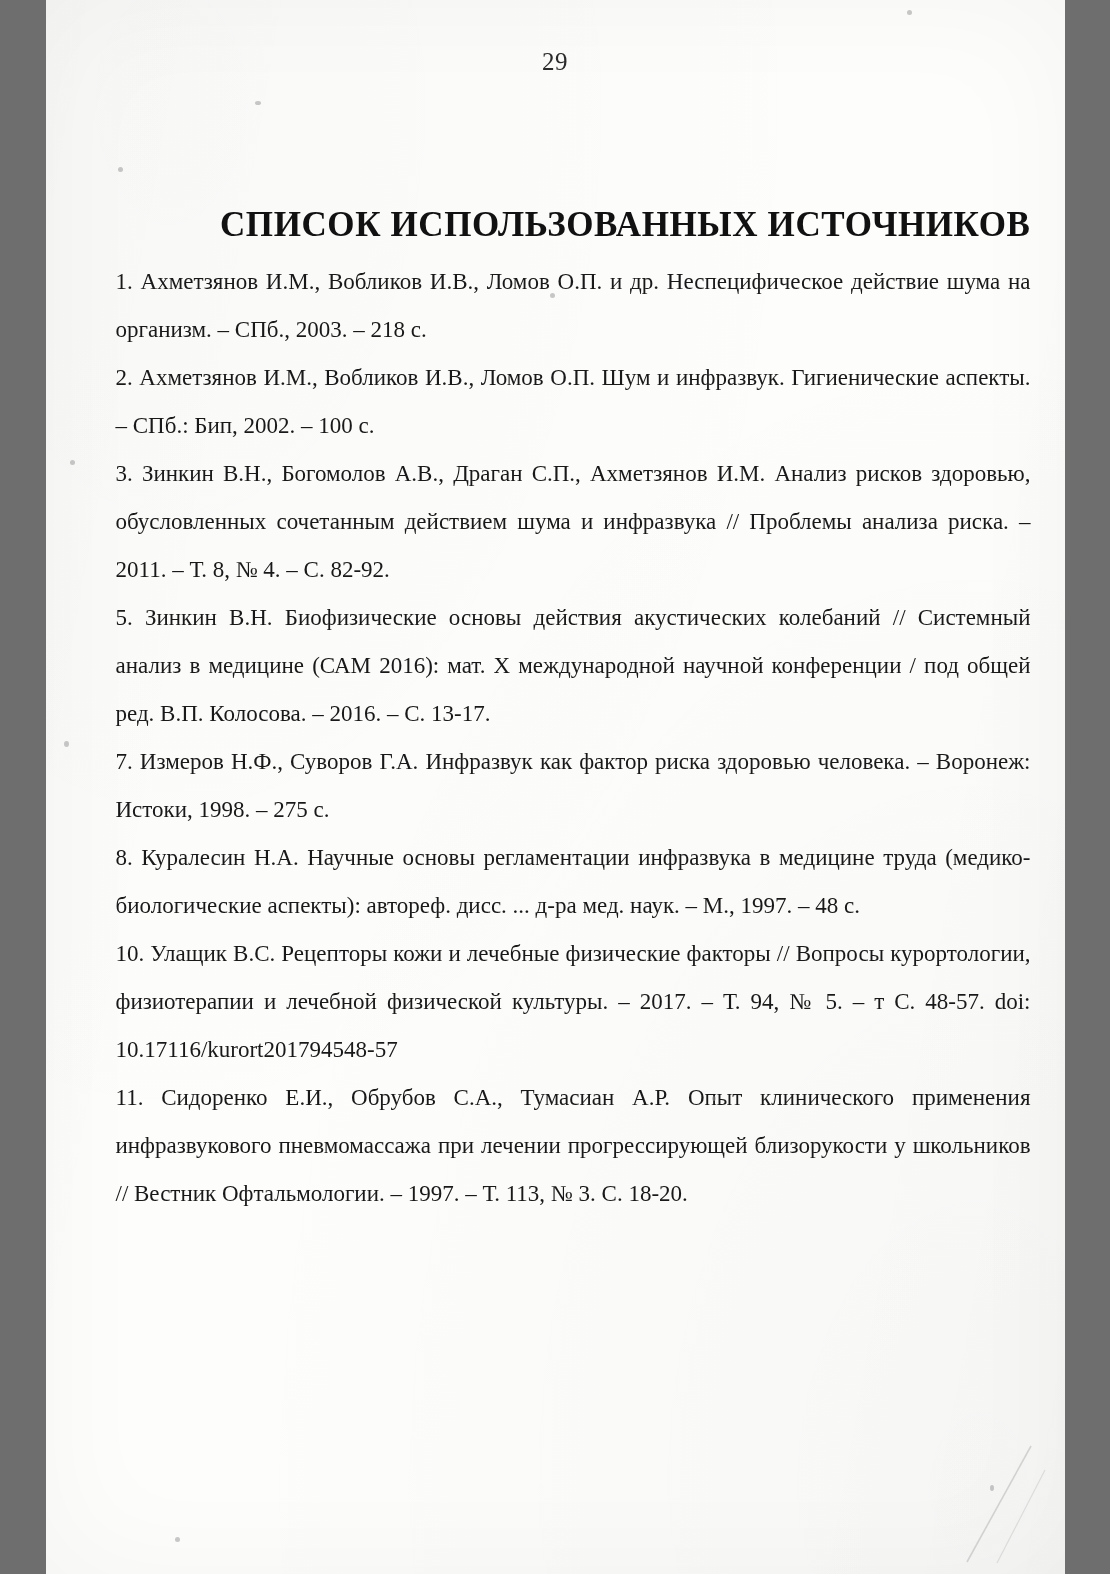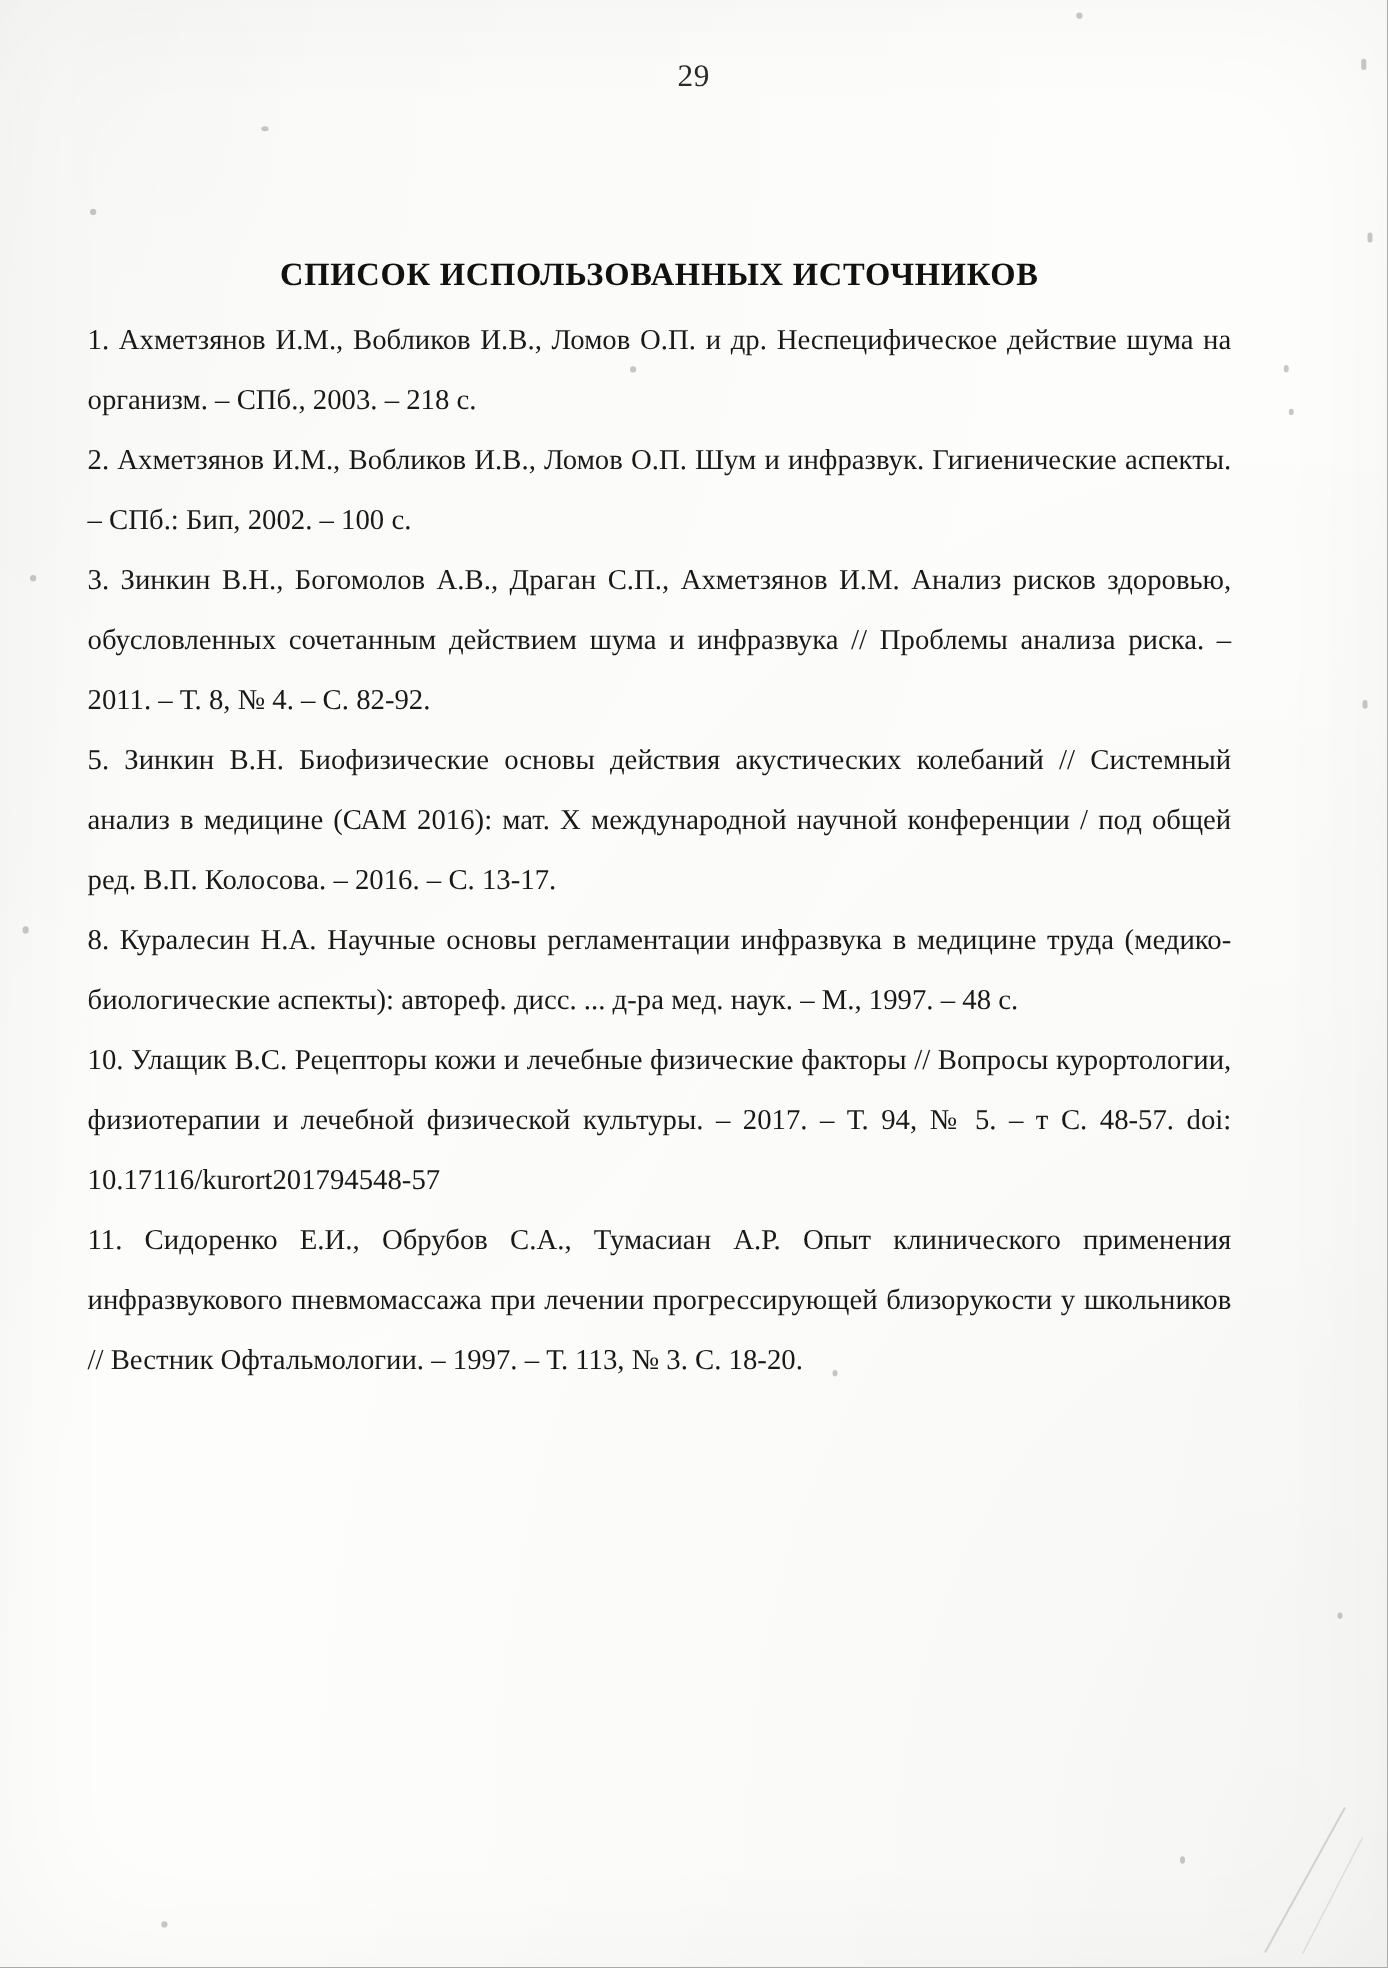--- a/index.html
+++ b/index.html
@@ -4,21 +4,21 @@
 <title>Список использованных источников — с. 29</title>
 <style>
   html, body {
     margin: 0;
     padding: 0;
     background: #6e6e6e;
   }
 
   .page {
     position: relative;
-    width: 1110px;
+    width: 1019px;
     height: 1574px;
     margin: 0 auto;
     background: #fdfdfc;
     overflow: hidden;
     font-family: "Liberation Serif", "DejaVu Serif", serif;
     color: #171717;
     
     box-shadow: inset 0 0 120px rgba(0,0,0,0.035);
   }
 
@@ -45,23 +45,23 @@
   }
 
   .content {
     position: absolute;
     left: 70px;
     top: 205px;
     width: 915px;
   }
 
   .doc-heading {
-    text-align: center;
+    text-align: right;
     font-weight: bold;
-    font-size: 26px;
+    font-size: 35px;
     letter-spacing: 0.6px;
     margin: 0 0 13px 0;
     color: #111;
   }
 
   .ref-list {
     margin: 0;
     padding: 0;
     list-style: none;
   }
@@ -105,20 +105,21 @@
   <div class="page-number">29</div>
 
   <div class="content">
     <h1 class="doc-heading">СПИСОК ИСПОЛЬЗОВАННЫХ ИСТОЧНИКОВ</h1>
 
     <ol class="ref-list">
       <li class="ref-item">1. Ахметзянов И.М., Вобликов И.В., Ломов О.П. и др. Неспецифическое действие шума на организм. – СПб., 2003. – 218 с.</li>
       <li class="ref-item">2. Ахметзянов И.М., Вобликов И.В., Ломов О.П. Шум и инфразвук. Гигиенические аспекты. – СПб.: Бип, 2002. – 100 с.</li>
       <li class="ref-item">3. Зинкин В.Н., Богомолов А.В., Драган С.П., Ахметзянов И.М. Анализ рисков здоровью, обусловленных сочетанным действием шума и инфразвука // Проблемы анализа риска. – 2011. – Т. 8, № 4. – С. 82-92.</li>
       <li class="ref-item">5. Зинкин В.Н. Биофизические основы действия акустических колебаний // Системный анализ в медицине (САМ 2016): мат. X международной научной конференции / под общей ред. В.П. Колосова. – 2016. – С. 13-17.</li>
+      <li class="ref-item">7. Измеров Н.Ф., Суворов Г.А. Инфразвук как фактор риска здоровью человека. – Воронеж: Истоки, 1998. – 275 с.</li>
       <li class="ref-item">8. Куралесин Н.А. Научные основы регламентации инфразвука в медицине труда (медико-биологические аспекты): автореф. дисс. ... д-ра мед. наук. – М., 1997. – 48 с.</li>
       <li class="ref-item">10. Улащик В.С. Рецепторы кожи и лечебные физические факторы // Вопросы курортологии, физиотерапии и лечебной физической культуры. – 2017. – Т. 94, № 5. – т С. 48-57. doi: 10.17116/kurort201794548-57</li>
       <li class="ref-item">11. Сидоренко Е.И., Обрубов С.А., Тумасиан А.Р. Опыт клинического применения инфразвукового пневмомассажа при лечении прогрессирующей близорукости у школьников // Вестник Офтальмологии. – 1997. – Т. 113, № 3. С. 18-20.</li>
 
     </ol>
   </div>
 
   <span class="speck" style="left:861px; top:10px; width:5px; height:5px;"></span>
   <span class="speck" style="left:1089px; top:47px; width:4px; height:9px; border-radius:2px;"></span>
   <span class="speck" style="left:209px; top:101px; width:6px; height:4px;"></span>

